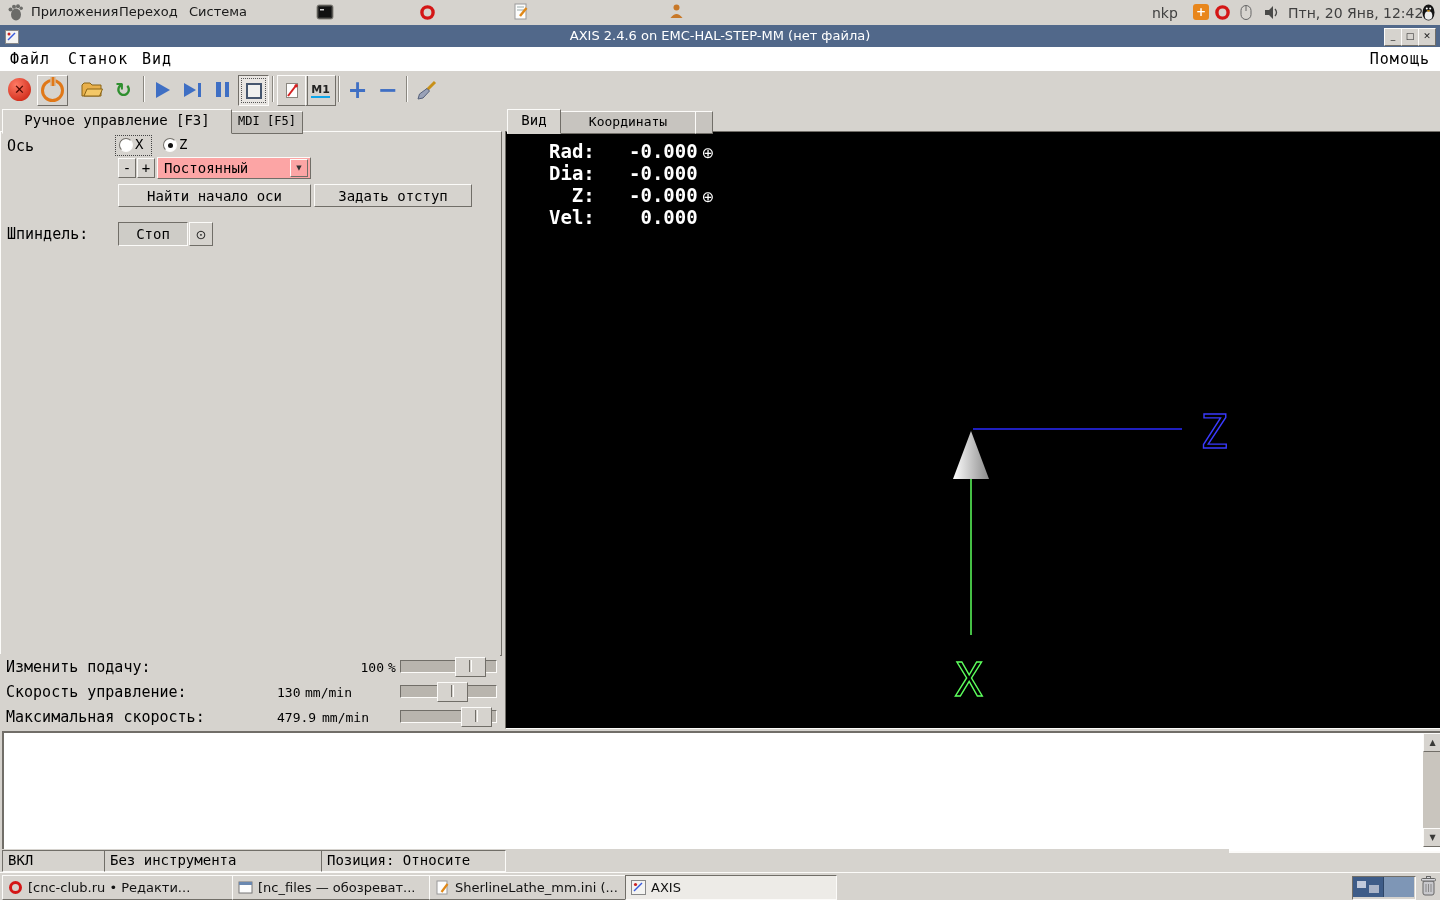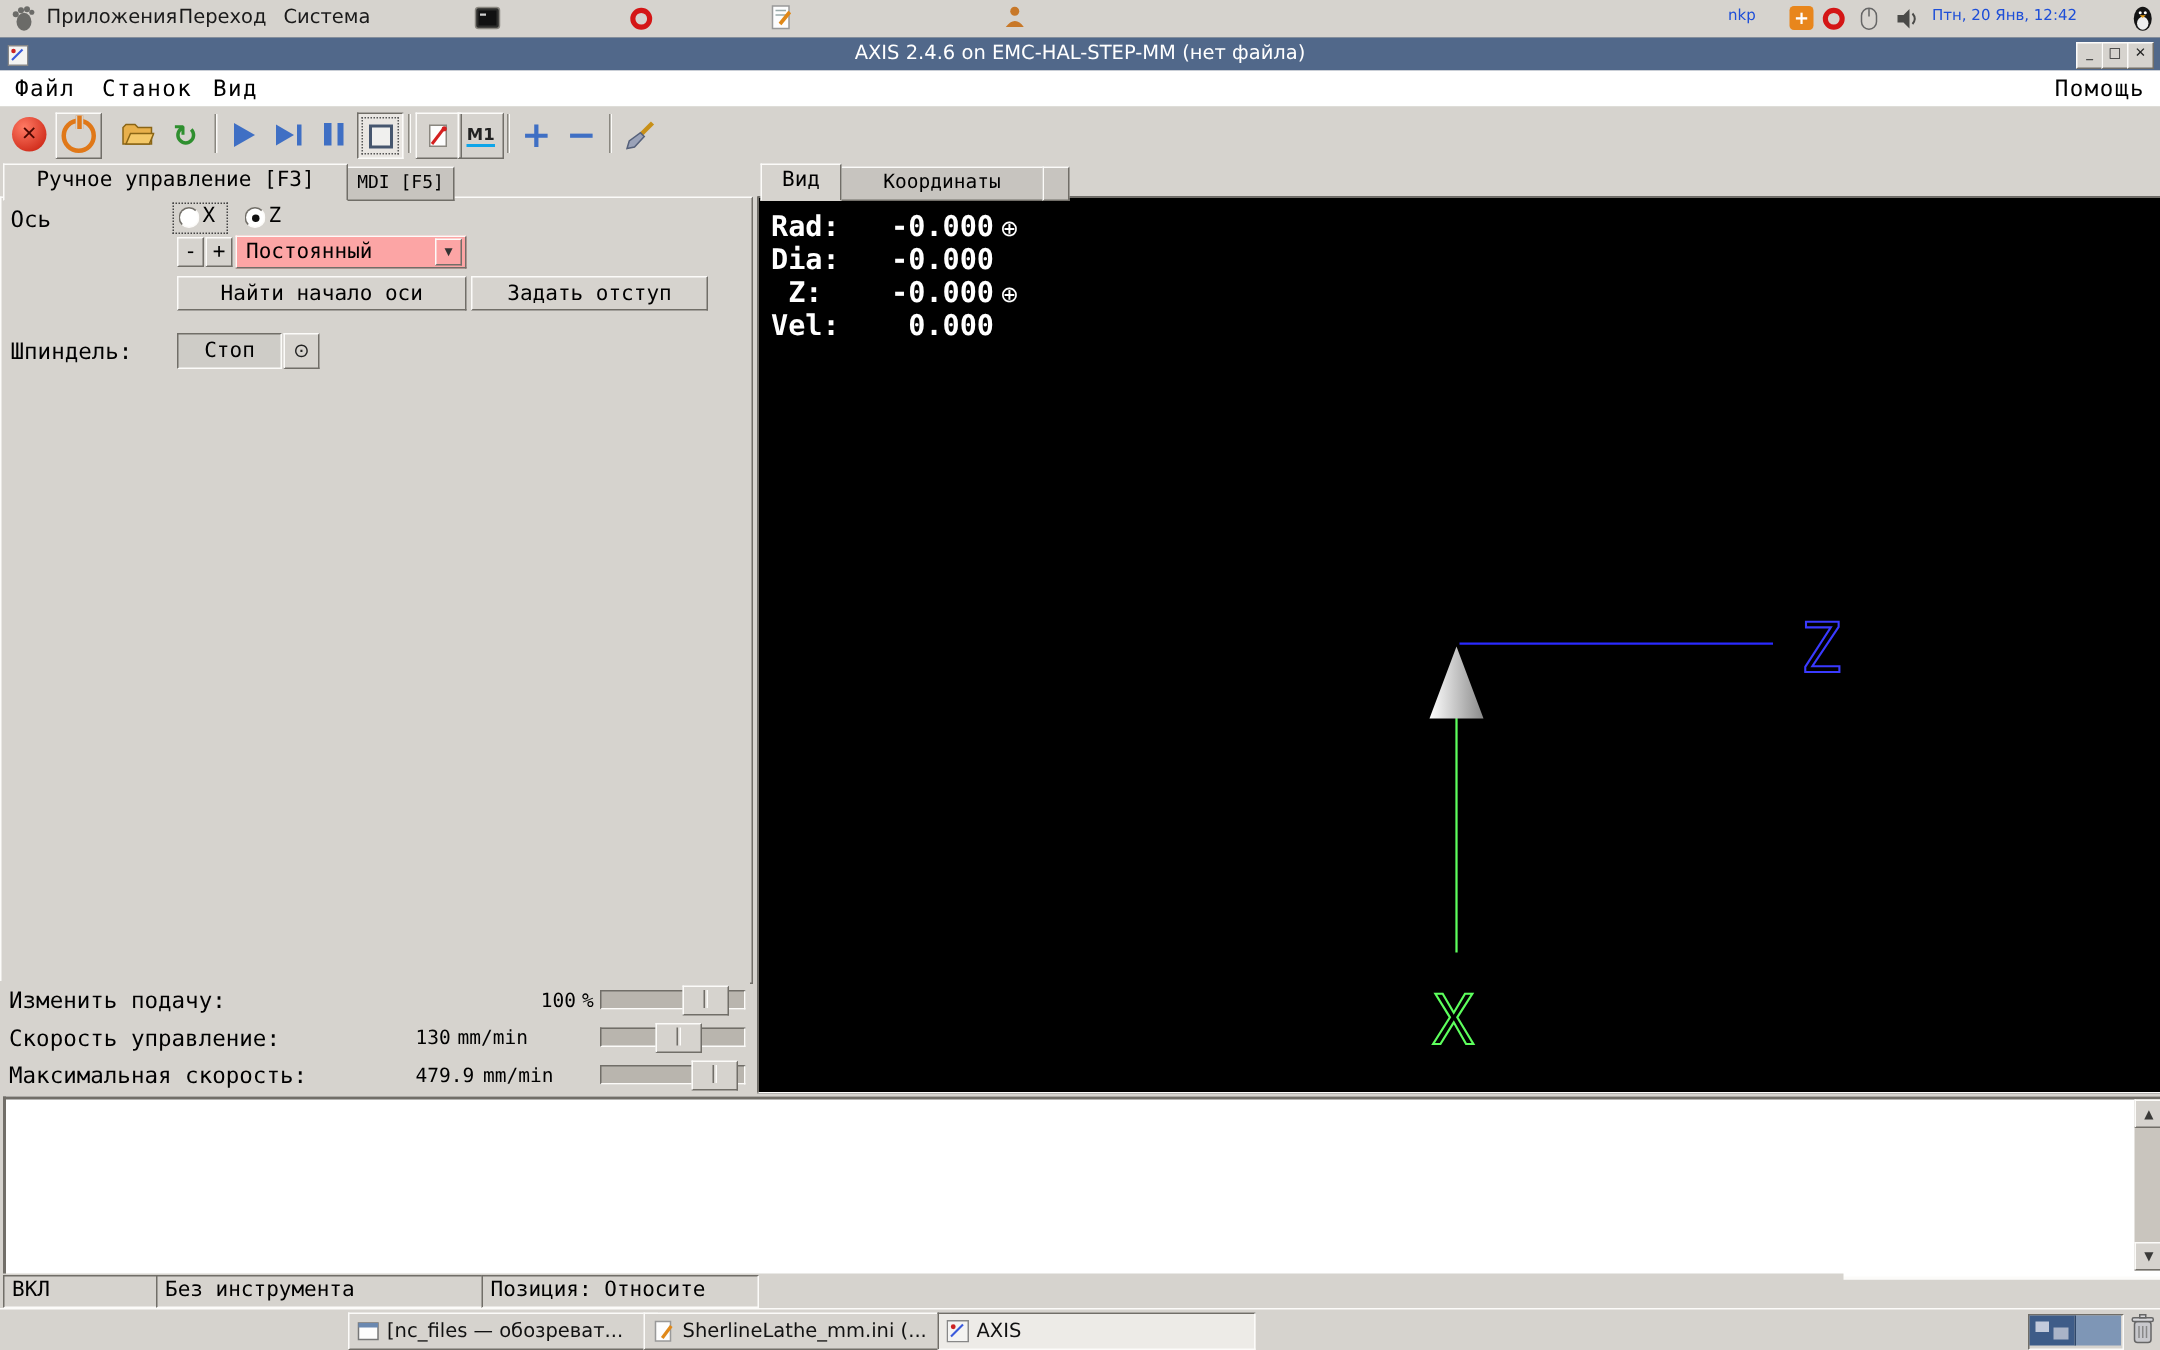--- a/index.html
+++ b/index.html
@@ -8,21 +8,21 @@
   .abs{position:absolute;}
   .mono{font-family:"DejaVu Sans Mono",monospace;}
   .raised{border:1px solid;border-color:#fcfbf9 #716e68 #716e68 #fcfbf9;}
   .sunken{border:1px solid;border-color:#716e68 #fcfbf9 #fcfbf9 #716e68;}
   .sunken2{border:2px solid;border-color:#716e68 #fcfbf9 #fcfbf9 #716e68;}
   .flexc{display:flex;align-items:center;justify-content:center;}
 
   
   #gnome-panel{left:0;top:0;width:1440px;height:25px;background:#d6d3ce;border-bottom:1px solid #9a968f;}
   .panel-menu{top:4px;font-size:13px;color:#1a1a1a;cursor:default;white-space:nowrap;}
-  .panel-text{top:5px;font-size:10px;color:#1d4ed8;white-space:nowrap;}
+  .panel-text{top:5px;font-size:14px;color:#404040;white-space:nowrap;}
 
   
   #titlebar{left:0;top:25px;width:1440px;height:22px;background:#51688a;}
   .wbtn{top:3px;width:16px;height:16px;background:#d6d3ce;font-size:9px;color:#222;line-height:14px;text-align:center;}
 
   
   #menubar{left:0;top:47px;width:1440px;height:24px;background:#ffffff;border-bottom:1px solid #d0cdc8;}
   .menu-item{top:3px;font-size:15px;letter-spacing:1px;color:#000;}
 
   
@@ -46,21 +46,21 @@
   .ov-label{font-size:15px;color:#000;white-space:nowrap;}
   .ov-val{font-size:13px;color:#000;white-space:nowrap;}
   .scale{position:absolute;width:97px;height:20px;}
   .trough{position:absolute;left:0;top:4px;width:95px;height:11px;background:#b9b5ae;border:1px solid;border-color:#716e68 #fcfbf9 #fcfbf9 #716e68;}
   .shandle{position:absolute;top:1px;width:29px;height:18px;background:#d6d3ce;border:1px solid;border-color:#fcfbf9 #716e68 #716e68 #fcfbf9;}
   .sline{position:absolute;left:13px;top:2px;width:1px;height:12px;border-left:1px solid #716e68;border-right:1px solid #fcfbf9;}
 
   
   #preview-canvas{left:505px;top:131px;width:934px;height:596px;background:#000;border:1px solid;border-color:#716e68 #fcfbf9 #fcfbf9 #716e68;}
   .dro-row{font-family:"DejaVu Sans Mono",monospace;font-weight:bold;font-size:19px;color:#fff;height:22px;white-space:pre;}
-  .dro-l{display:inline-block;width:4ch;text-align:center;}
+  .dro-l{display:inline-block;width:4ch;text-align:right;margin-left:35px;}
   .dro-v{display:inline-block;width:9ch;text-align:right;}
   .dro-icon{font-family:"DejaVu Sans",sans-serif;font-size:15px;font-weight:normal;margin-left:4px;}
 
   
   #mdi-history{left:2px;top:731px;width:1436px;height:118px;background:#ffffff;}
   .sarrow{width:17px;height:17px;background:#d6d3ce;display:flex;align-items:center;justify-content:center;font-size:8px;color:#3a3a38;}
 
   
   .scell{position:absolute;top:1px;height:20px;border:1px solid;border-color:#716e68 #fcfbf9 #fcfbf9 #716e68;background:#d6d3ce;font-family:"DejaVu Sans Mono",monospace;font-size:14px;line-height:19px;padding-left:5px;white-space:nowrap;overflow:hidden;}
 
@@ -311,20 +311,26 @@
     </div>
   </div>
 
   <div class="abs" style="left:0;top:849px;width:1229px;height:23px;background:#d6d3ce;">
     <div class="scell" style="left:2px;width:100px;">ВКЛ</div>
     <div class="scell" style="left:104px;width:215px;">Без инструмента</div>
     <div class="scell" style="left:321px;width:178px;">Позиция: Относите</div>
   </div>
 
   <div id="taskbar" class="abs">
+    <div class="taskbtn raised" style="left:2px;width:228px;">
+      <svg width="15" height="15">
+          <circle cx="7.5" cy="7.5" r="5" fill="none" stroke="#d41616" stroke-width="3"></circle>
+        </svg>
+      <span>[cnc-club.ru • Редакти...</span>
+    </div>
     <div class="taskbtn raised" style="left:232px;width:195px;">
       <svg width="15" height="15">
           <rect x="1" y="2" width="13" height="11" fill="#fdfdfd" stroke="#777"></rect>
           <rect x="1" y="2" width="13" height="3" fill="#6a88b0"></rect>
         </svg>
       <span>[nc_files — обозреват...</span>
     </div>
     <div class="taskbtn raised" style="left:429px;width:194px;">
       <svg width="15" height="15">
           <rect x="2" y="1" width="10" height="13" fill="#fdfdfd" stroke="#999"></rect>

